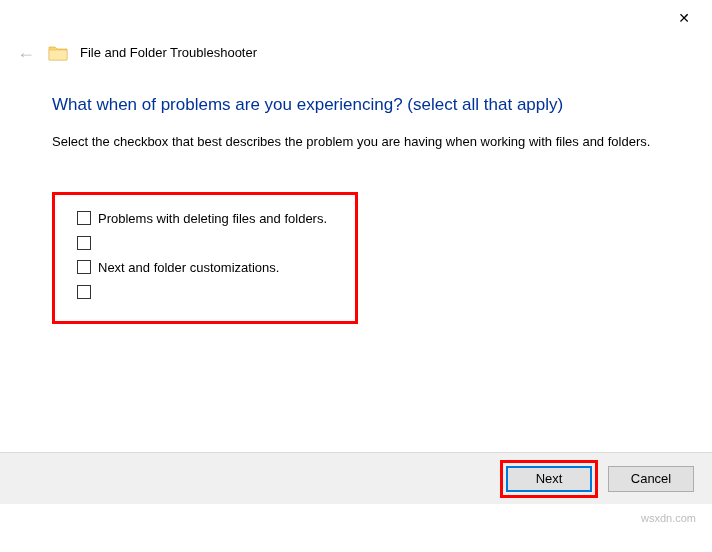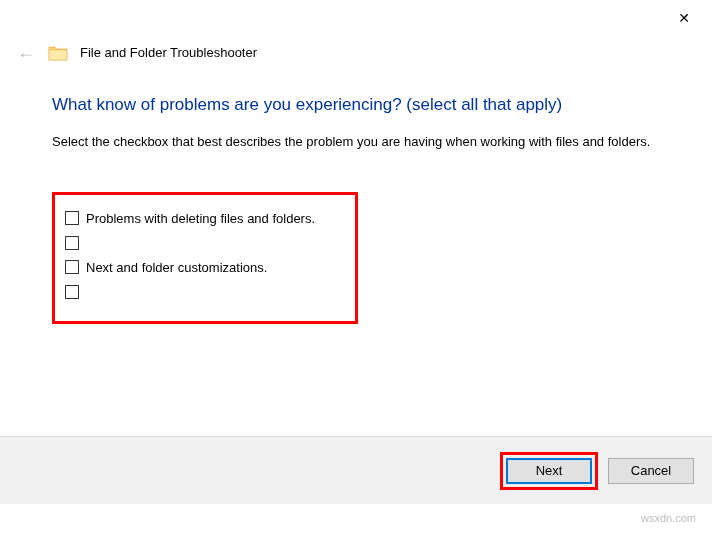--- a/index.html
+++ b/index.html
@@ -64,21 +64,21 @@
       margin-bottom: 18px;
     }
     .description {
       font-size: 13px;
       color: #000;
       line-height: 1.45;
       margin-bottom: 40px;
     }
     .checkbox-group {
       border: 3px solid #ff0000;
-      padding: 16px 16px 22px 10px;
+      padding: 16px 16px 22px 22px;
       width: 306px;
       display: flex;
       flex-direction: column;
       gap: 10px;
     }
     .checkbox-row {
       display: flex;
       align-items: center;
       gap: 7px;
     }
@@ -95,21 +95,21 @@
       color: #000;
       cursor: pointer;
     }
     .button-bar {
       position: absolute;
       bottom: 48px;
       left: 0;
       right: 0;
       border-top: 1px solid #dcdcdc;
       background: #f0f0f0;
-      height: 68px;
+      height: 52px;
       display: flex;
       align-items: center;
       justify-content: flex-end;
       padding-right: 18px;
       gap: 10px;
     }
     .next-wrap {
       border: 3px solid #ff0000;
       padding: 3px;
     }
@@ -153,21 +153,21 @@
   <span class="folder-icon">
     <svg width="20" height="18" viewBox="0 0 20 18">
       <path d="M1 3 L7 3 L9 5 L19 5 L19 16 L1 16 Z" fill="#ffd66e" stroke="#d9a43a" stroke-width="0.6"></path>
       <path d="M1 6 L19 6 L19 16 L1 16 Z" fill="#ffe9a8" stroke="#d9a43a" stroke-width="0.4"></path>
     </svg>
   </span>
   <span class="header-title">File and Folder Troubleshooter</span>
 </div>
 
 <div class="content">
-  <h1 class="heading">What know of problems are you experiencing? (select all that apply)</h1>
+  <h1 class="heading">What when of problems are you experiencing? (select all that apply)</h1>
   <p class="description">Select the checkbox that best describes the problem you are having when working with files and folders.</p>
 
   <div class="checkbox-group">
     <label class="checkbox-row">
       <span class="checkbox"></span>
       <span class="checkbox-label">Problems with deleting files and folders.</span>
     </label>
     <label class="checkbox-row">
       <span class="checkbox"></span>
     </label>

